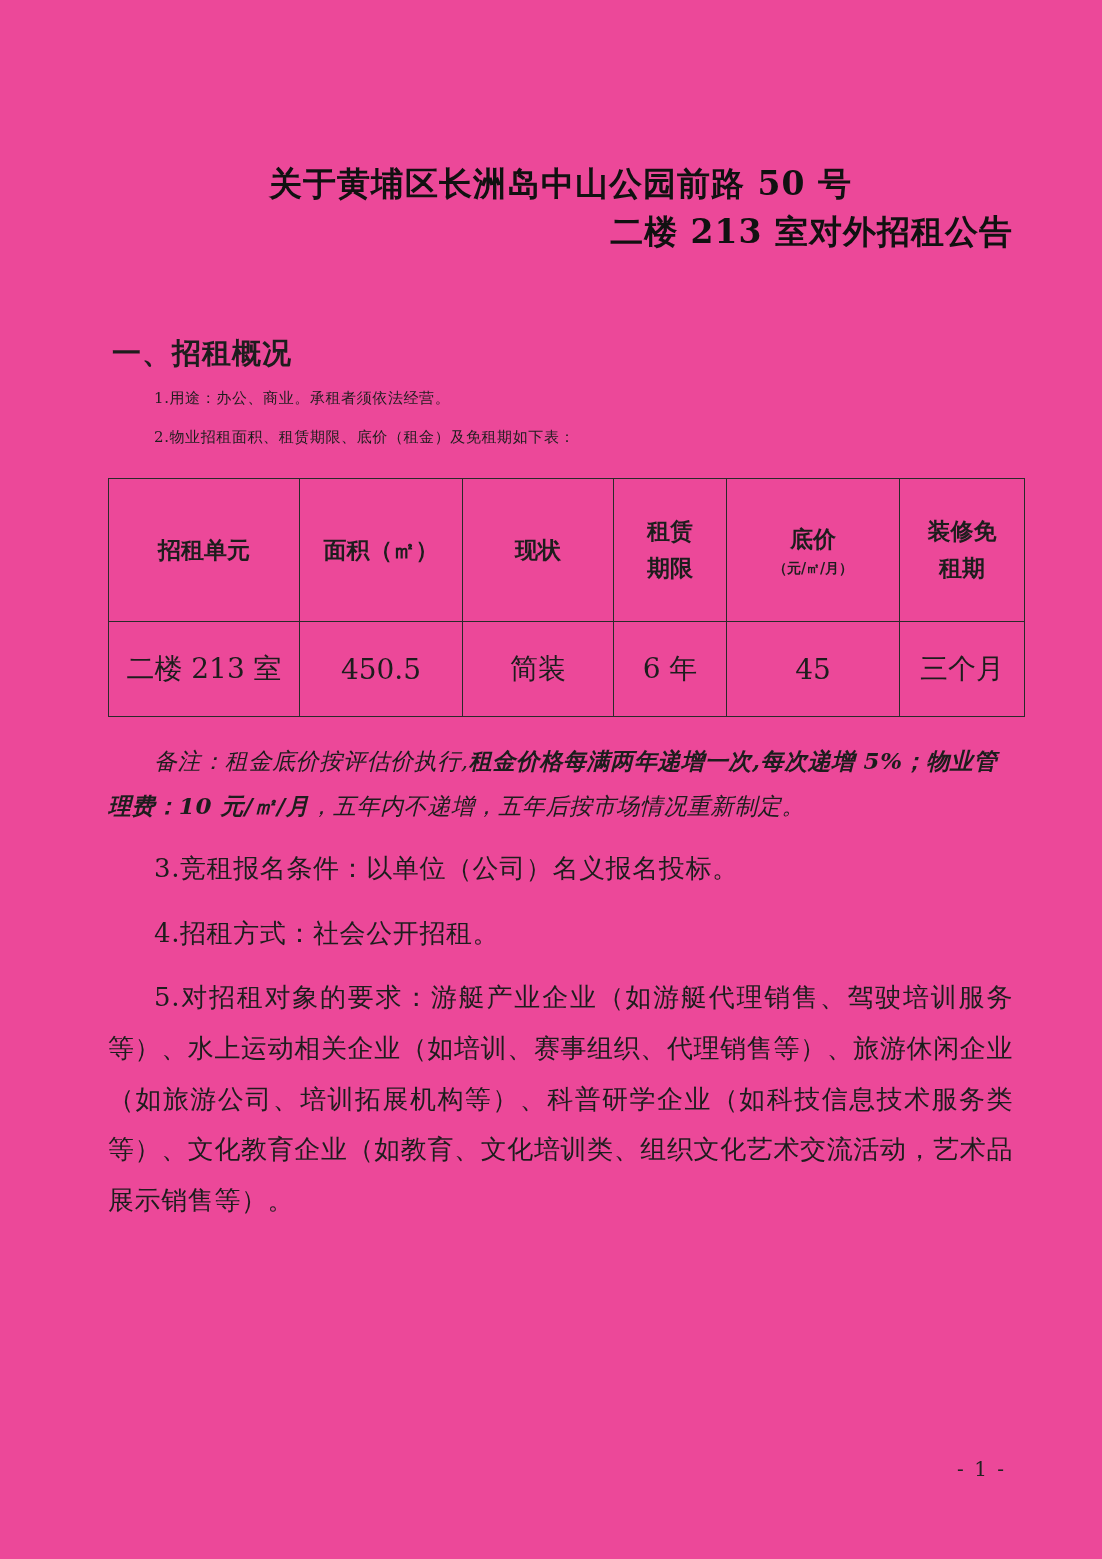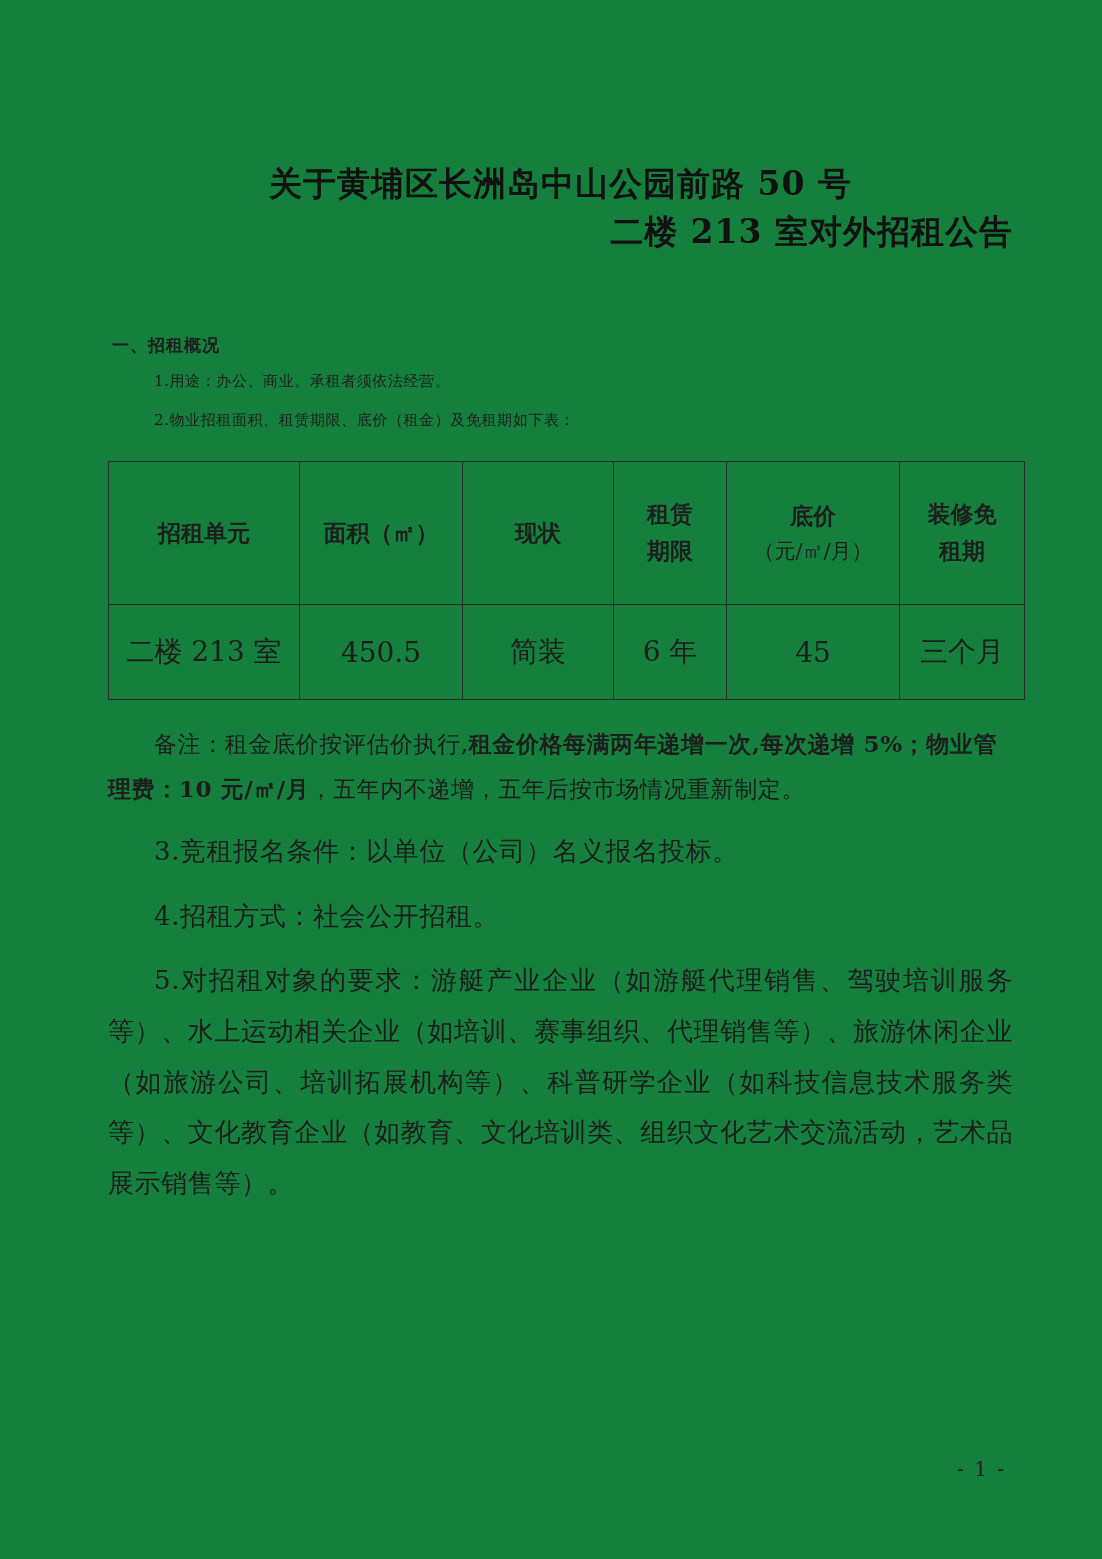--- a/index.html
+++ b/index.html
@@ -12,21 +12,21 @@
     height: 1559px;
     position: relative;
     font-family: "DejaVu Serif", "Liberation Serif", serif;
     color: #1d1d1d;
     overflow: hidden;
   }
   
   .page {
     position: absolute;
     inset: 0;
-    background: #15803d;
+    background: #ec4899;
     padding: 16px;
   }
   .content {
     position: absolute;
     left: 108px;
     top: 0;
     width: 905px;
   }
   .title {
     text-align: center;
@@ -34,21 +34,21 @@
     font-size: 33px;
     line-height: 1.45;
     letter-spacing: 1px;
     margin-top: 160px;
     color: #111;
   }
   .title .line2 { display: block; text-align: right; }
 
   .section-head {
     font-weight: bold;
-    font-size: 17px;
+    font-size: 29px;
     margin-top: 78px;
     margin-left: 4px;
     letter-spacing: 1px;
   }
   p.body-line {
     font-size: 15px;
     line-height: 1.95;
     margin: 10px 0 0 0;
     letter-spacing: 0.6px;
   }
@@ -70,29 +70,30 @@
   table.rent-table thead td {
     height: 140px;
     font-weight: bold;
     font-size: 23px;
     line-height: 1.6;
   }
   table.rent-table tbody td {
     height: 92px;
     font-size: 28px;
   }
-  .sub { font-size: 21px; font-weight: normal; display:block; }
+  .sub { font-size: 14px; font-weight: bold; display:block; }
   .hdr-2line { display: block; }
 
   .note {
     font-size: 23px;
     line-height: 1.95;
     margin: 22px 0 0 0;
     text-indent: 46px;
     letter-spacing: 0.6px;
+    font-style: italic;
   }
   .note b { font-weight: bold; }
 
   .para {
     font-size: 26px;
     line-height: 1.95;
     margin: 14px 0 0 0;
     text-indent: 46px;
     letter-spacing: 0.6px;
     text-align: justify;

